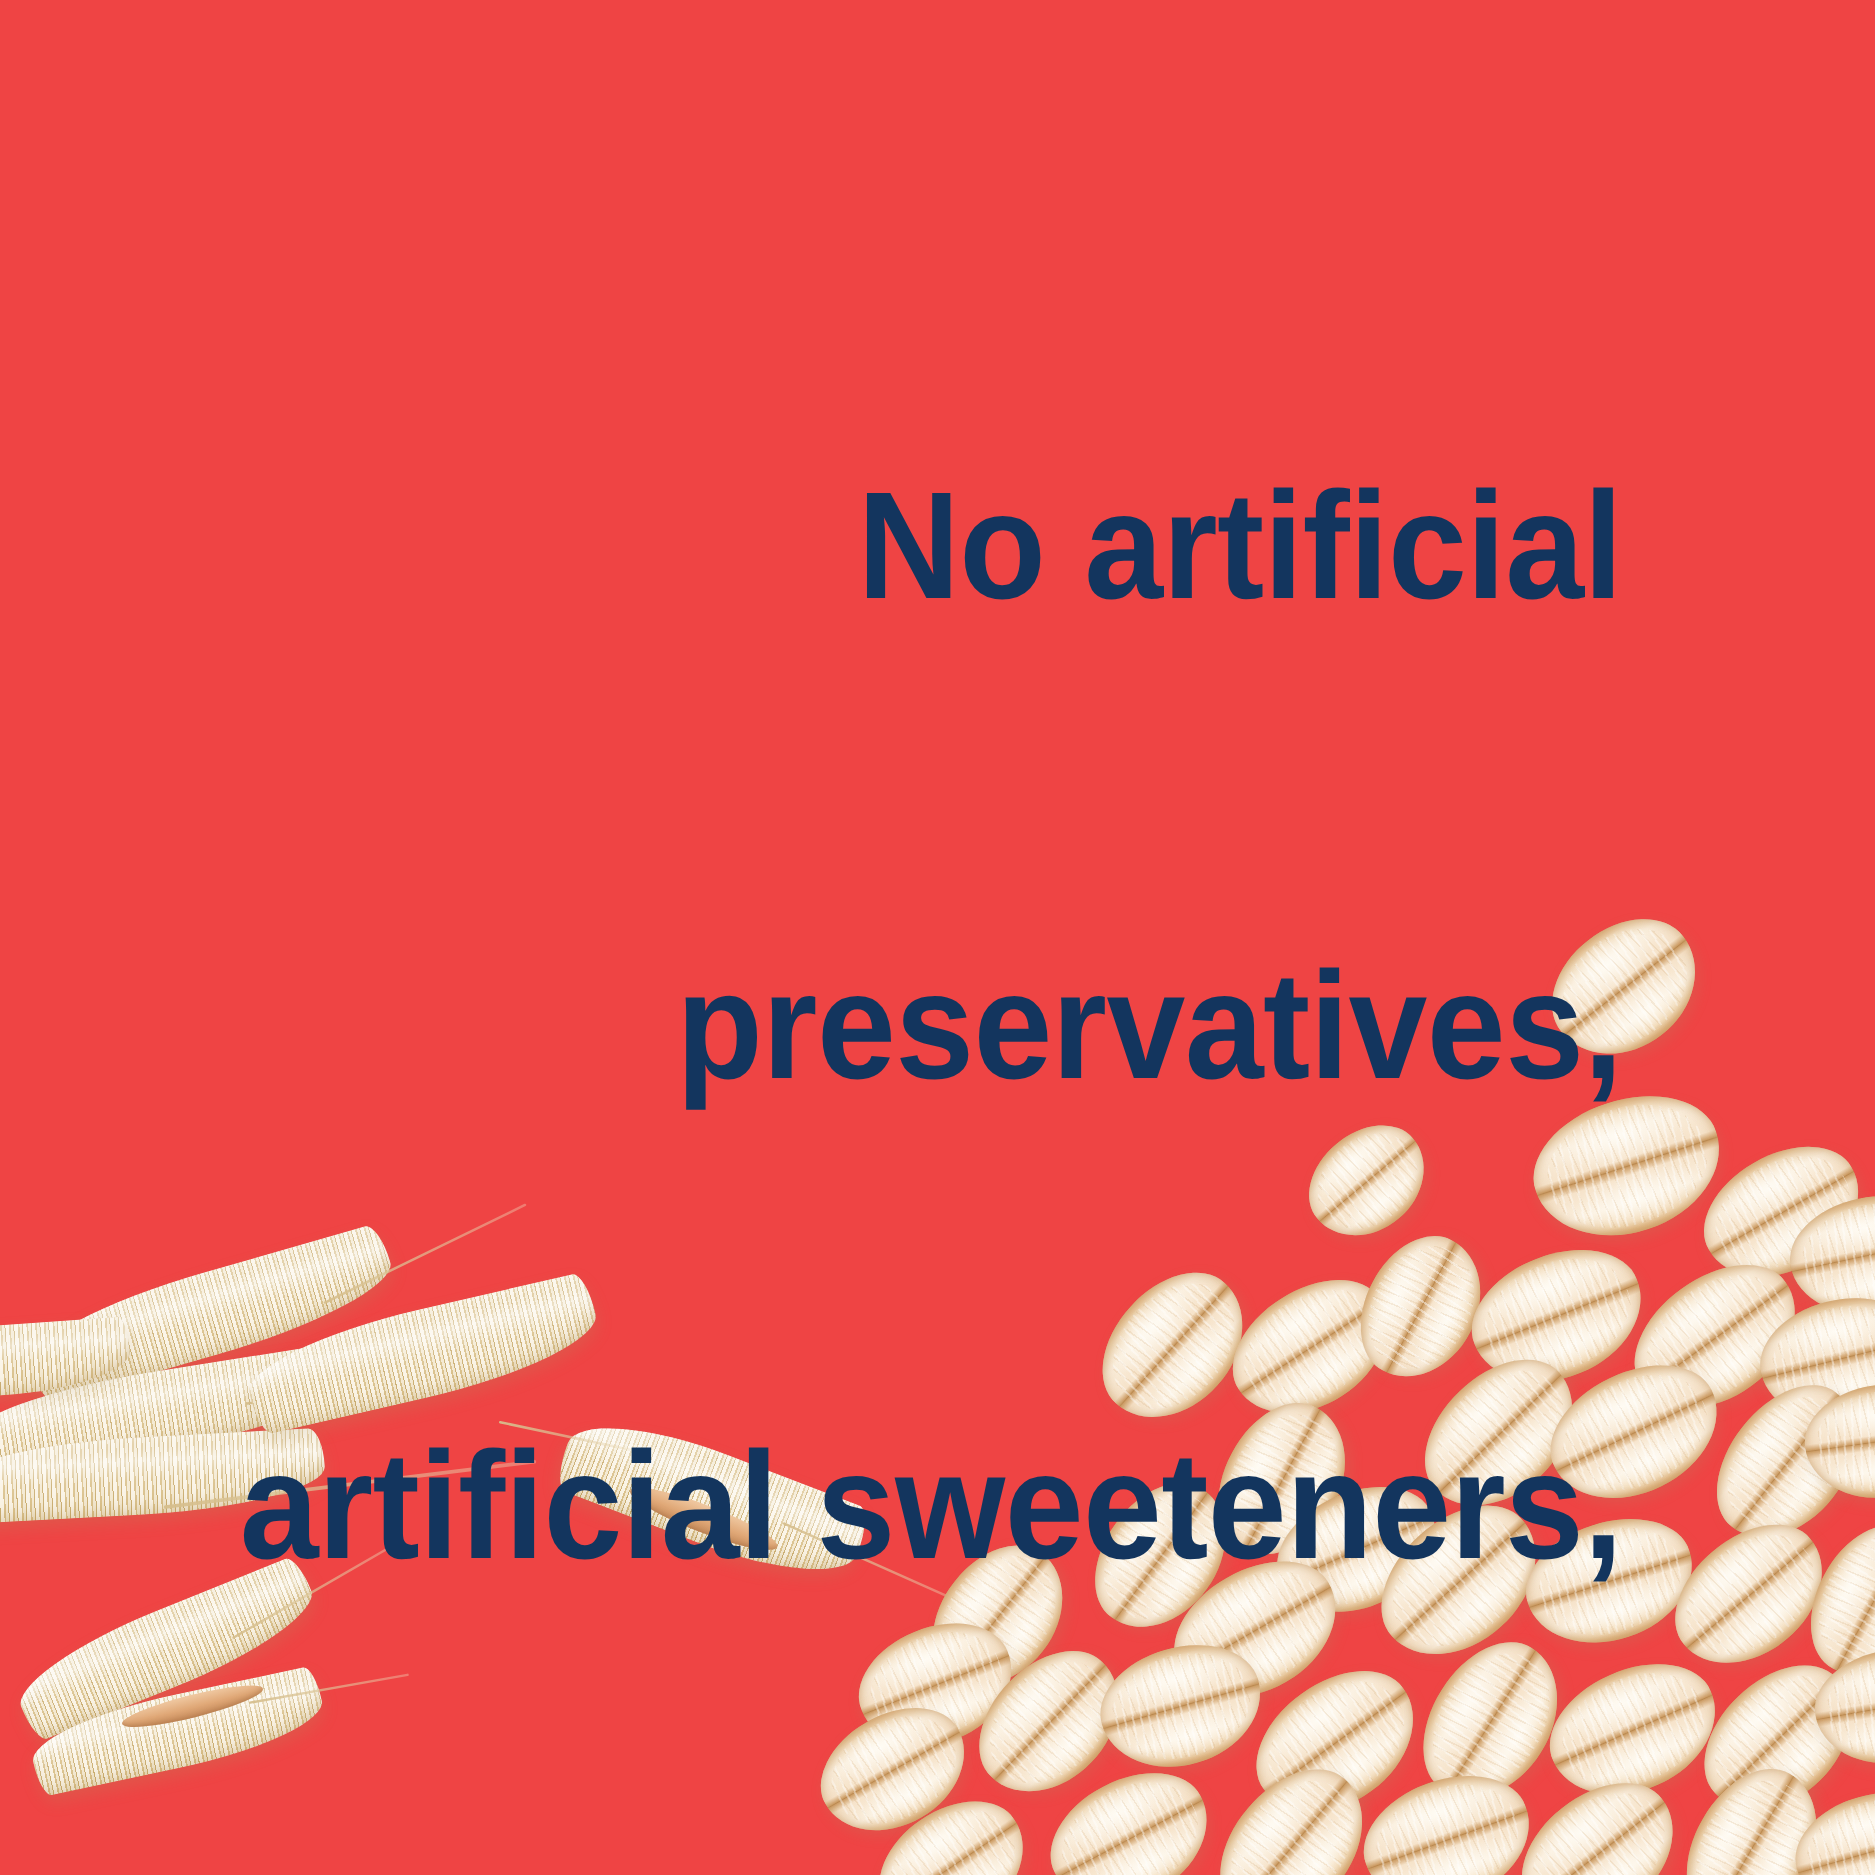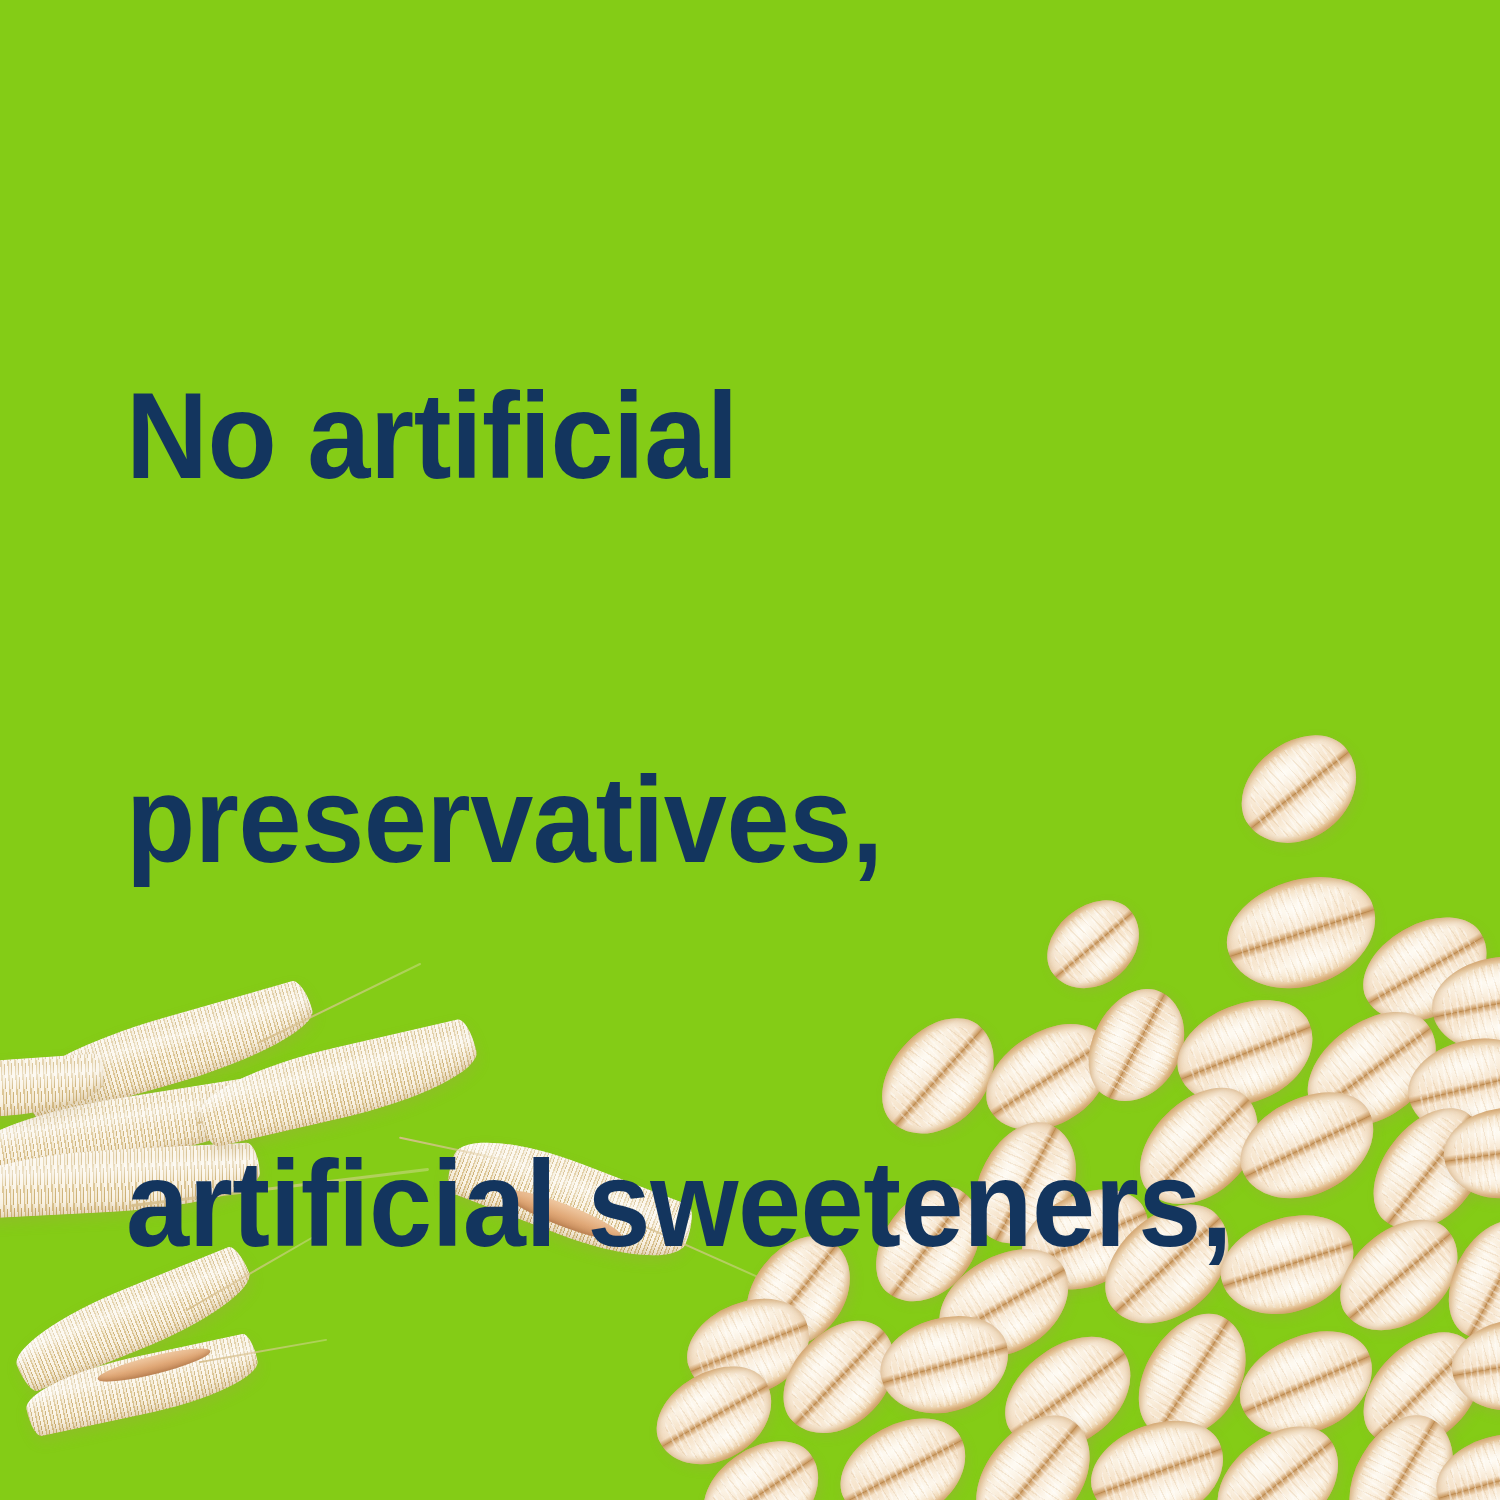--- a/index.html
+++ b/index.html
@@ -105,21 +105,21 @@
   .kernel{ 
     position:absolute;
     border-radius:50%/50%;
     background:linear-gradient(180deg,#F0C9A2 0%,#E0A877 55%,#C98E5E 100%);
     box-shadow:inset 0 -3px 6px -3px rgba(150,95,50,.6);
   }
 </style>
 </head>
 <body>
 
-<div id="stage" style="background: #84cc16;">
+<div id="stage" style="background: #ef4444; text-align: right;">
 
   <div>
 
     <div class="spikelet" style="left:18px; top:1018px; width:300px; height:66px; transform:rotate(-16deg); border-radius:52% 4% 52% 4%/50%;"></div>
     <div class="awn" style="left:250px; top:1002px; width:180px; transform:rotate(-26deg);"></div>
 
     <div class="spikelet" style="left:-28px; top:1098px; width:300px; height:62px; transform:rotate(-9deg); border-radius:52% 4% 52% 4%/50%;"></div>
     <div class="awn" style="left:196px; top:1108px; width:200px; transform:rotate(-8deg);"></div>
 
     <div class="spikelet" style="left:-40px; top:1150px; width:300px; height:62px; transform:rotate(-3deg); border-radius:52% 4% 52% 4%/50%;"></div>

